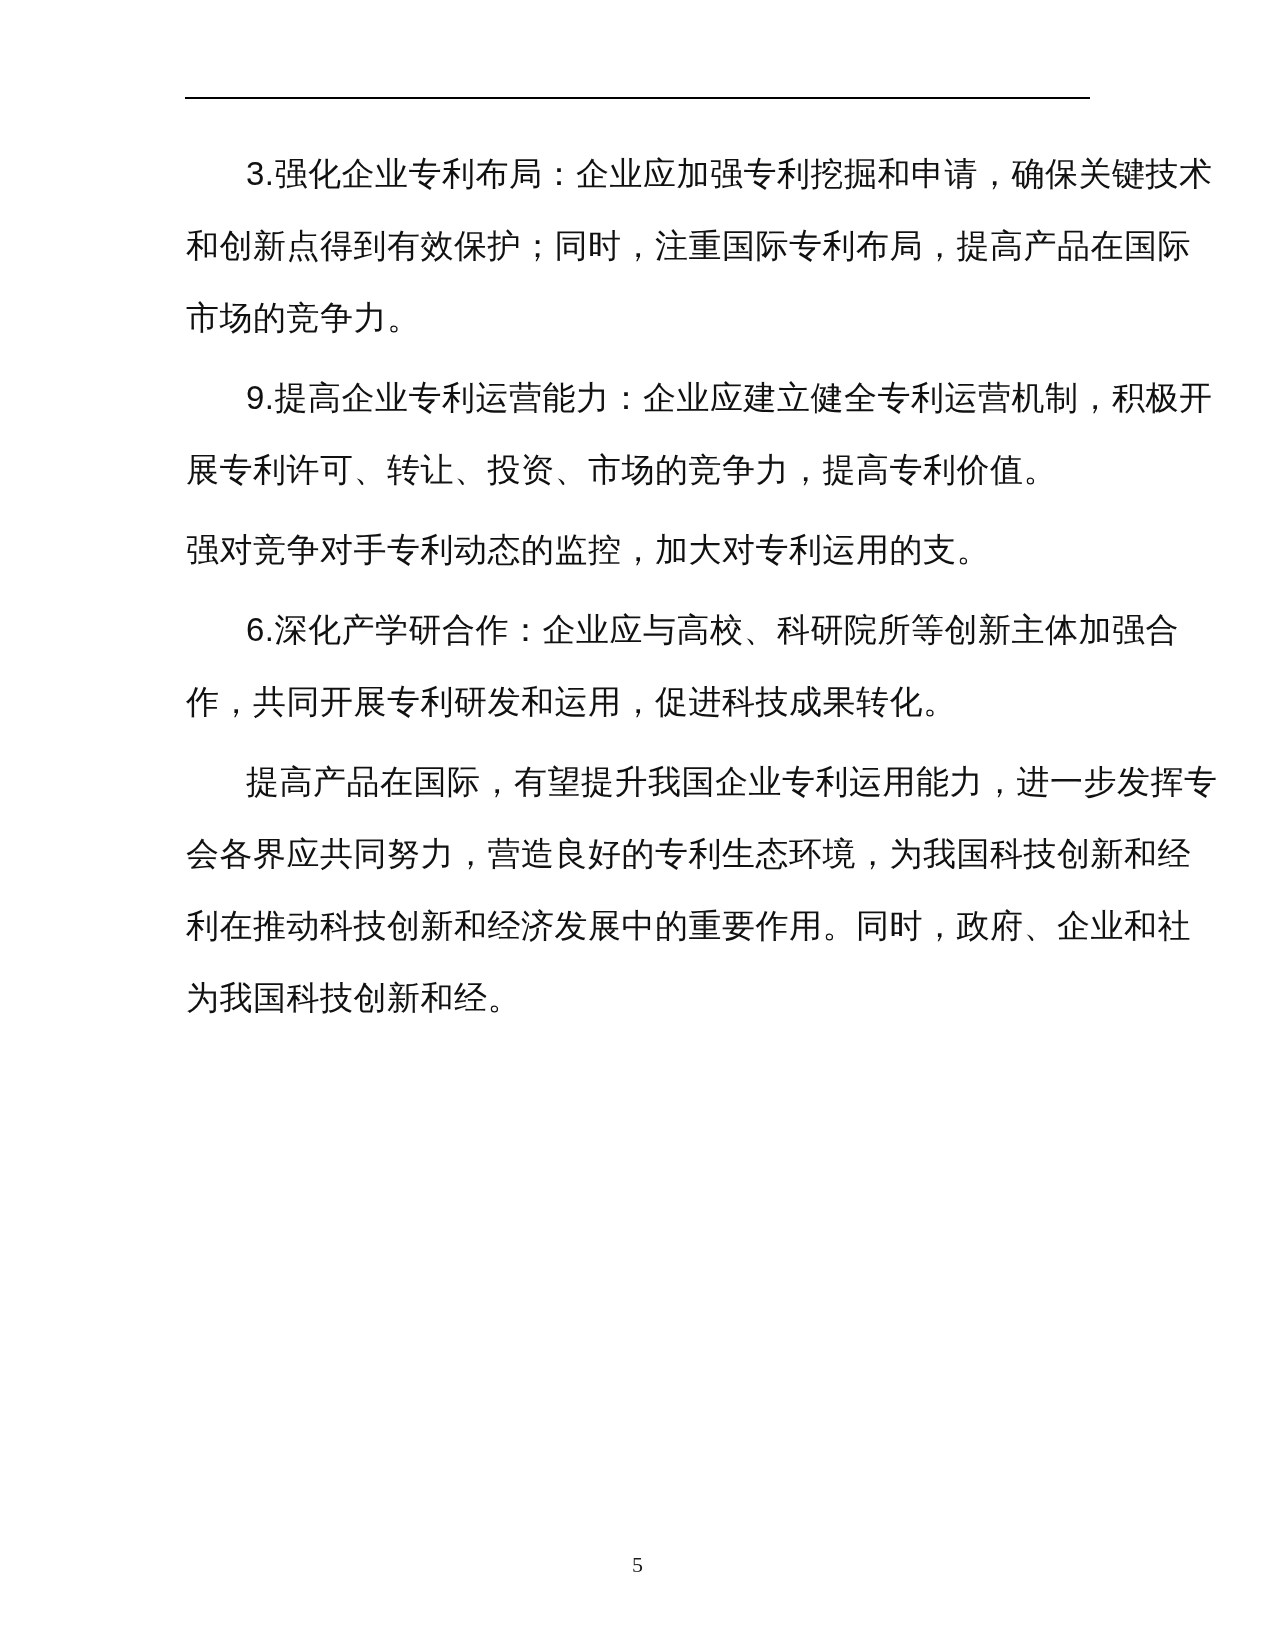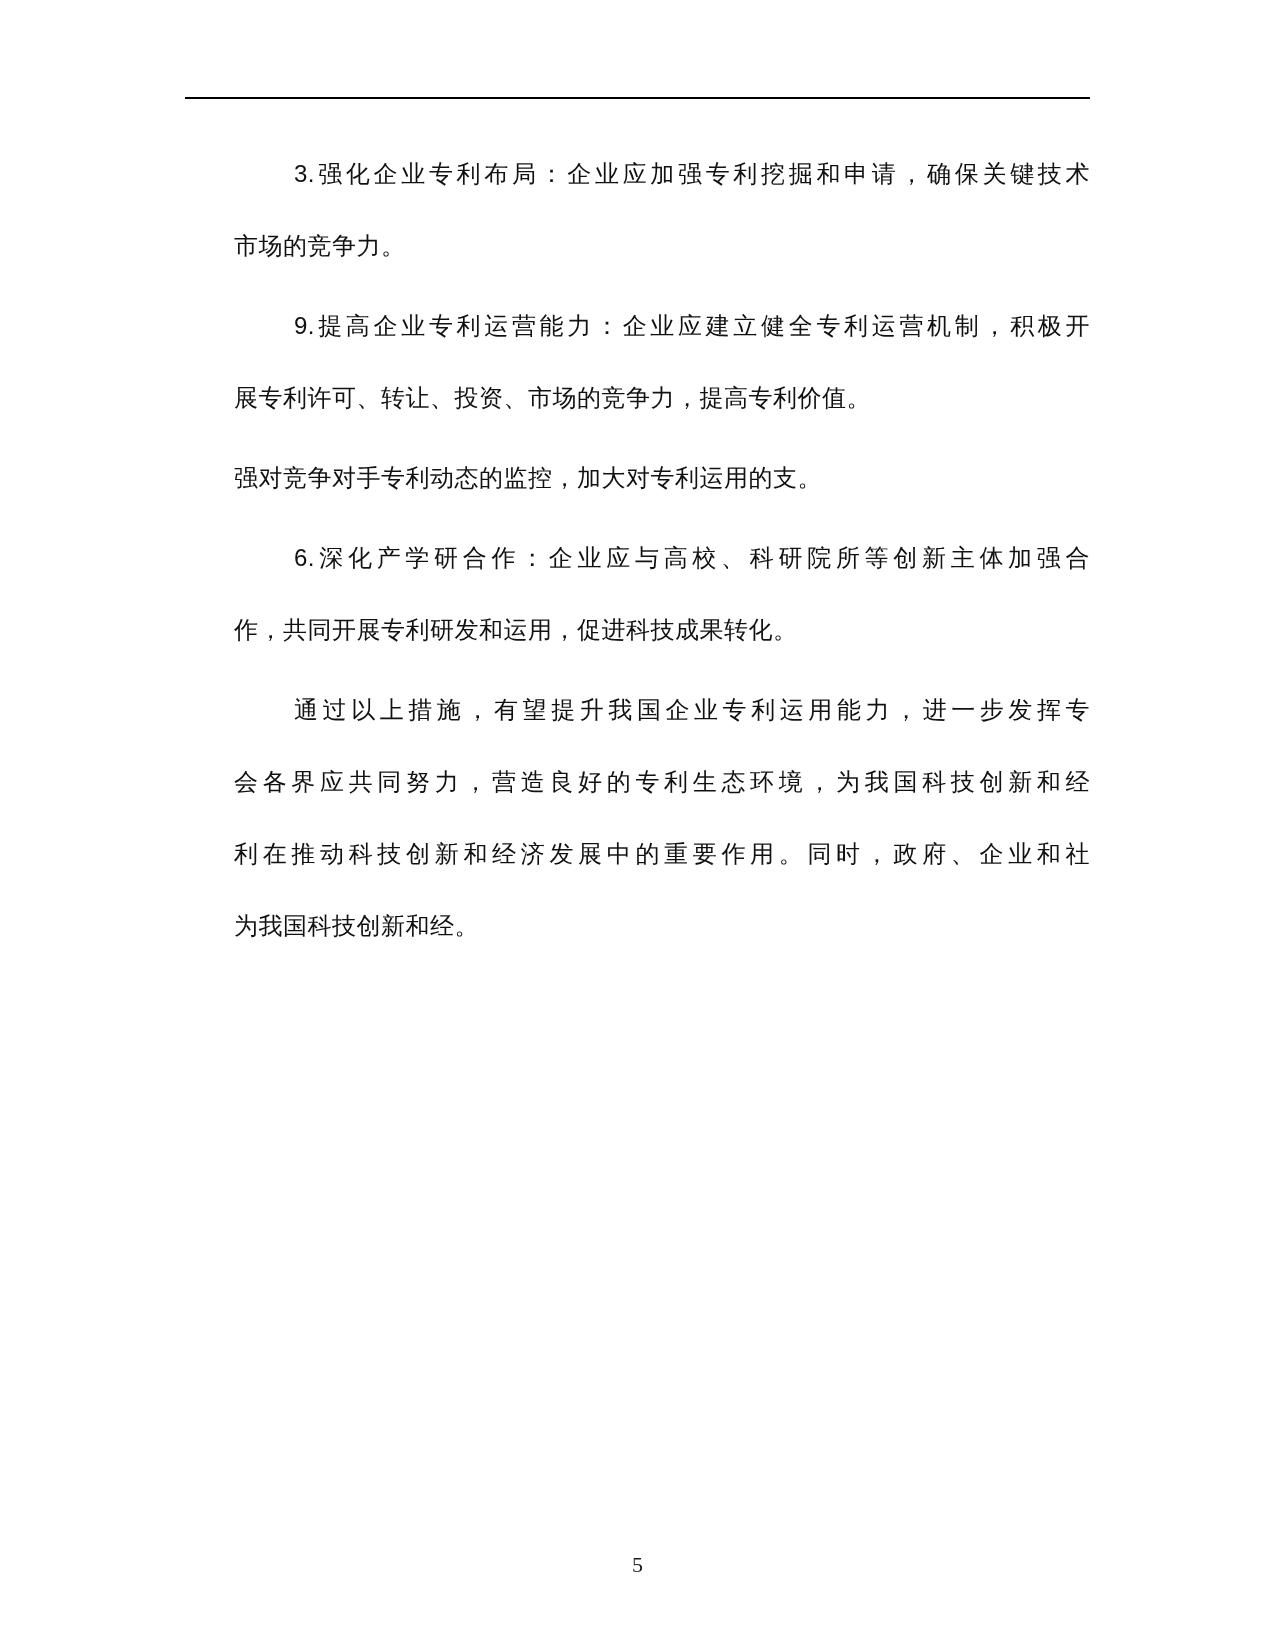--- a/index.html
+++ b/index.html
@@ -29,27 +29,26 @@
     left: 186px;
     top: 138px;
     width: 904px;
   }
   .para {
     margin: 0 0 8px 0;
     padding: 0;
   }
   .line {
     display: block;
-    font-size: 24px;
+    font-size: 33px;
     line-height: 72px;
     letter-spacing: 0.5px;
     text-align: justify;
     text-align-last: justify;
     white-space: nowrap;
-    margin-left: 48px;
   }
   .line.indent {
     padding-left: 60px;
   }
   .line.last {
     text-align: center;
     text-align-last: left;
     font-family: Liberation Serif, serif;
   }
   .page-number {
@@ -68,40 +67,41 @@
 <body>
 
 <div class="page">
 
   <div class="header-rule"></div>
 
   <div class="doc-body">
 
     <p class="para">
       <span class="line indent">3.强化企业专利布局：企业应加强专利挖掘和申请，确保关键技术</span>
+      <span class="line">和创新点得到有效保护；同时，注重国际专利布局，提高产品在国际</span>
       <span class="line last">市场的竞争力。</span>
     </p>
 
     <p class="para">
       <span class="line indent">9.提高企业专利运营能力：企业应建立健全专利运营机制，积极开</span>
       <span class="line last">展专利许可、转让、投资、市场的竞争力，提高专利价值。</span>
     </p>
 
     <p class="para">
       <span class="line last">强对竞争对手专利动态的监控，加大对专利运用的支。</span>
     </p>
 
     <p class="para">
       <span class="line indent">6.深化产学研合作：企业应与高校、科研院所等创新主体加强合</span>
       <span class="line last">作，共同开展专利研发和运用，促进科技成果转化。</span>
     </p>
 
 
     <p class="para">
-      <span class="line indent">通过以上措施，有望提升我国企业专利运用能力，进一步发挥专</span>
+      <span class="line indent">提高产品在国际，有望提升我国企业专利运用能力，进一步发挥专</span>
       <span class="line">会各界应共同努力，营造良好的专利生态环境，为我国科技创新和经</span>
       <span class="line">利在推动科技创新和经济发展中的重要作用。同时，政府、企业和社</span>
       <span class="line last">为我国科技创新和经。</span>
     </p>
 
 
   </div>
 
   <div class="page-number">5</div>
 

